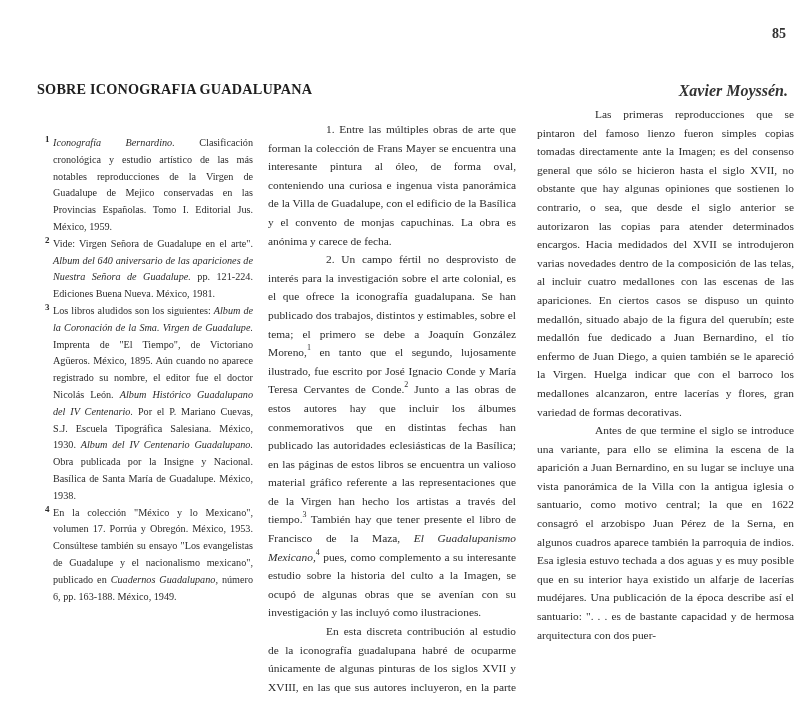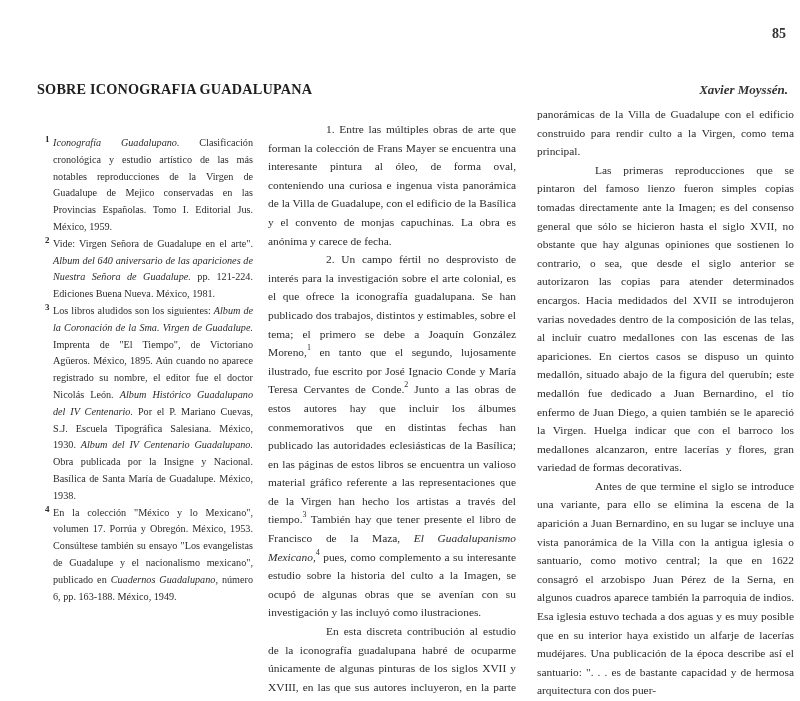--- a/index.html
+++ b/index.html
@@ -8,21 +8,21 @@
     font-family: "Liberation Serif", "DejaVu Serif", serif; color: #2a2a2a;
   }
   .page-number {
     position: absolute; top: 26px; right: 14px; font-size: 14px; font-weight: bold; color: #333;
   }
   .title {
     position: absolute; top: 80px; left: 37px; font-size: 15.5px; font-weight: bold;
     letter-spacing: 0.2px; color: #1f1f1f; transform: scaleX(0.92); transform-origin: left;
   }
   .author {
-    position: absolute; top: 82px; right: 12px; font-size: 13px; font-style: italic; font-weight: bold; color: #333;
+    position: absolute; top: 82px; right: 12px; font-size: 16px; font-style: italic; font-weight: bold; color: #333;
   }
   .col { position: absolute; font-size: 11.4px; line-height: 18.6px; text-align: justify; color: #2b2b2b; }
   .notes { left: 53px; top: 135px; width: 200px; font-size: 10.2px; line-height: 16.8px; }
   .mid { left: 268px; top: 120px; width: 248px; }
   .right { left: 537px; top: 105px; width: 257px; }
   .note { margin: 0; position: relative; }
   .note .num { position: absolute; left: -8px; top: -4px; font-size: 9px; font-weight: bold; }
   p.para { margin: 0; text-indent: 0; }
   p.para.indent { text-indent: 58px; }
   i { font-style: italic; }
@@ -30,36 +30,35 @@
 </style>
 </head>
 <body>
 
 <div class="page-number">85</div>
 <div class="title">SOBRE ICONOGRAFIA GUADALUPANA</div>
 <div class="author">Xavier Moyssén.</div>
 
 <div class="col notes">
   <p class="note">
-    <span class="num">1</span><i>Iconografía Guadalupano.</i><span> Clasificación cronológica y estudio artístico de las más notables reproducciones de la Virgen de Guadalupe de Mejico conservadas en las Provincias Españolas. Tomo I. Editorial Jus. México, 1959.</span>
+    <span class="num">1</span><i>Iconografía Bernardino.</i><span> Clasificación cronológica y estudio artístico de las más notables reproducciones de la Virgen de Guadalupe de Mejico conservadas en las Provincias Españolas. Tomo I. Editorial Jus. México, 1959.</span>
   </p>
   <p class="note">
     <span class="num">2</span><span>Vide: Virgen Señora de Guadalupe en el arte". </span><i>Album del 640 aniversario de las apariciones de Nuestra Señora de Guadalupe.</i><span> pp. 121-224. Ediciones Buena Nueva. México, 1981.</span>
   </p>
   <p class="note">
     <span class="num">3</span><span>Los libros aludidos son los siguientes: </span><i>Album de la Coronación de la Sma. Virgen de Guadalupe.</i><span> Imprenta de "El Tiempo", de Victoriano Agüeros. México, 1895. Aún cuando no aparece registrado su nombre, el editor fue el doctor Nicolás León. </span><i>Album Histórico Guadalupano del IV Centenario.</i><span> Por el P. Mariano Cuevas, S.J. Escuela Tipográfica Salesiana. México, 1930. </span><i>Album del IV Centenario Guadalupano.</i><span> Obra publicada por la Insigne y Nacional. Basílica de Santa María de Guadalupe. México, 1938.</span>
   </p>
   <p class="note">
     <span class="num">4</span><span>En la colección "México y lo Mexicano", volumen 17. Porrúa y Obregón. México, 1953. Consúltese también su ensayo "Los evangelistas de Guadalupe y el nacionalismo mexicano", publicado en </span><i>Cuadernos Guadalupano,</i><span> número 6, pp. 163-188. México, 1949.</span>
   </p>
 </div>
 
 <div class="col mid">
   <p class="para indent">1. Entre las múltiples obras de arte que forman la colección de Frans Mayer se encuentra una interesante pintura al óleo, de forma oval, conteniendo una curiosa e ingenua vista panorámica de la Villa de Guadalupe, con el edificio de la Basílica y el convento de monjas capuchinas. La obra es anónima y carece de fecha.</p>
   <p class="para indent"><span>2. Un campo fértil no desprovisto de interés para la investigación sobre el arte colonial, es el que ofrece la iconografía guadalupana. Se han publicado dos trabajos, distintos y estimables, sobre el tema; el primero se debe a Joaquín González Moreno,</span><sup>1</sup><span> en tanto que el segundo, lujosamente ilustrado, fue escrito por José Ignacio Conde y María Teresa Cervantes de Conde.</span><sup>2</sup><span> Junto a las obras de estos autores hay que incluir los álbumes conmemorativos que en distintas fechas han publicado las autoridades eclesiásticas de la Basílica; en las páginas de estos libros se encuentra un valioso material gráfico referente a las representaciones que de la Virgen han hecho los artistas a través del tiempo.</span><sup>3</sup><span> También hay que tener presente el libro de Francisco de la Maza, </span><i>El Guadalupanismo Mexicano,</i><sup>4</sup><span> pues, como complemento a su interesante estudio sobre la historia del culto a la Imagen, se ocupó de algunas obras que se avenían con su investigación y las incluyó como ilustraciones.</span></p>
   <p class="para indent">En esta discreta contribución al estudio de la iconografía guadalupana habré de ocuparme únicamente de algunas pinturas de los siglos XVII y XVIII, en las que sus autores incluyeron, en la parte inferior central de sus telas, unas vistas</p>
 </div>
 
 <div class="col right">
-  <p class="para">panorámicas de la Villa de Guadalupe con el edificio construido para rendir culto a la Virgen, como tema principal.</p>
   <p class="para indent">Las primeras reproducciones que se pintaron del famoso lienzo fueron simples copias tomadas directamente ante la Imagen; es del consenso general que sólo se hicieron hasta el siglo XVII, no obstante que hay algunas opiniones que sostienen lo contrario, o sea, que desde el siglo anterior se autorizaron las copias para atender determinados encargos. Hacia medidados del XVII se introdujeron varias novedades dentro de la composición de las telas, al incluir cuatro medallones con las escenas de las apariciones. En ciertos casos se dispuso un quinto medallón, situado abajo de la figura del querubín; este medallón fue dedicado a Juan Bernardino, el tío enfermo de Juan Diego, a quien también se le apareció la Virgen. Huelga indicar que con el barroco los medallones alcanzaron, entre lacerías y flores, gran variedad de formas decorativas.</p>
   <p class="para indent">Antes de que termine el siglo se introduce una variante, para ello se elimina la escena de la aparición a Juan Bernardino, en su lugar se incluye una vista panorámica de la Villa con la antigua iglesia o santuario, como motivo central; la que en 1622 consagró el arzobispo Juan Pérez de la Serna, en algunos cuadros aparece también la parroquia de indios. Esa iglesia estuvo techada a dos aguas y es muy posible que en su interior haya existido un alfarje de lacerías mudéjares. Una publicación de la época describe así el santuario: ". . . es de bastante capacidad y de hermosa arquitectura con dos puer-</p>
 </div>
 
 </body></html>

